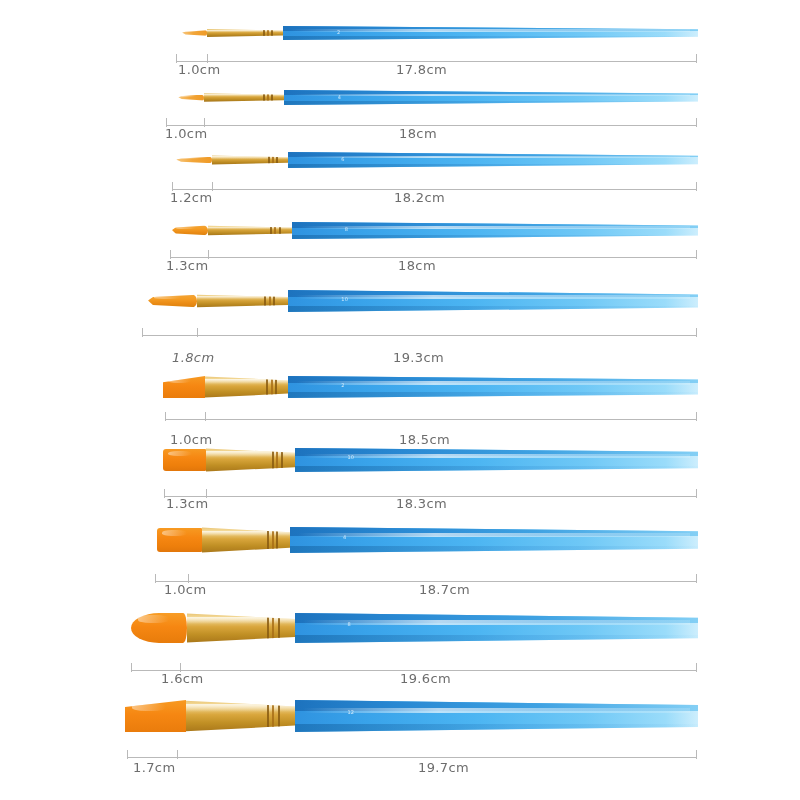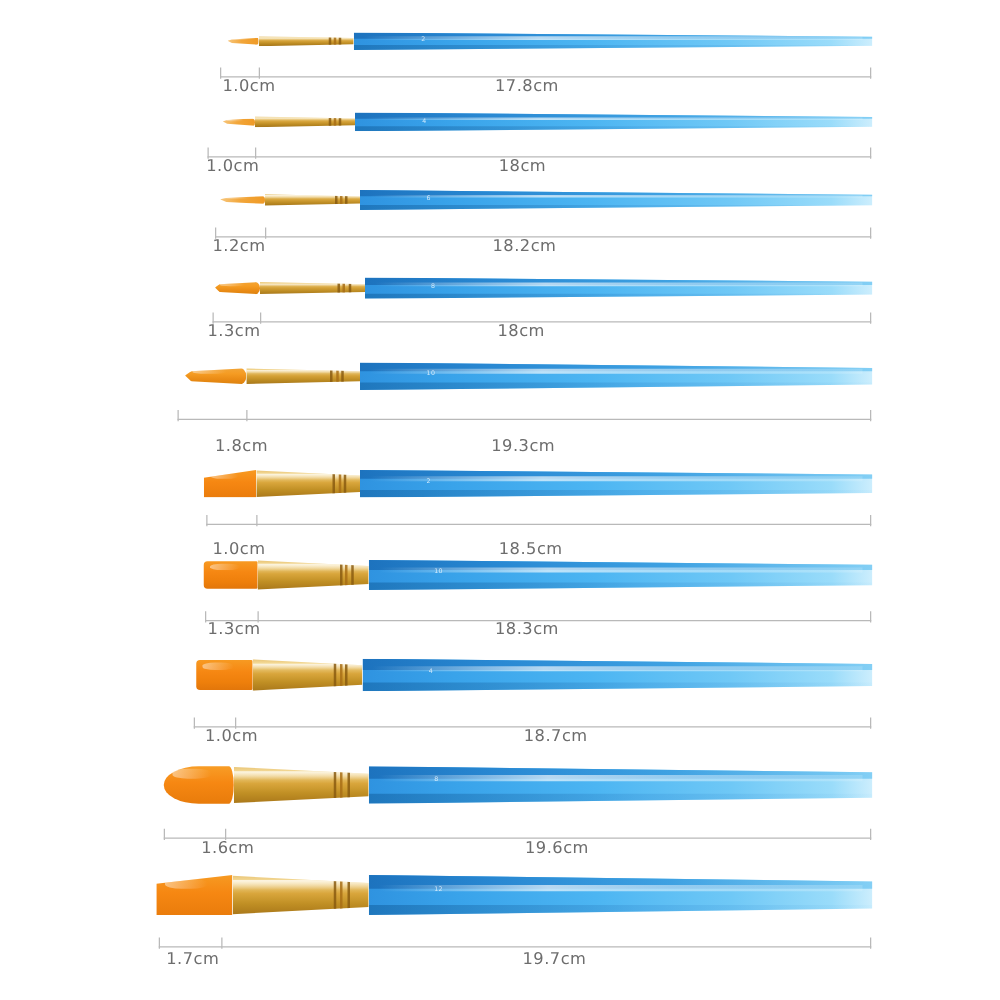--- a/index.html
+++ b/index.html
@@ -239,21 +239,21 @@
           <div class="btm"></div>
           <div class="sizemark" style="left: 53.3px; top: 6.6px;">10</div>
         </div>
       </div>
       <div class="dim" style="left: 142px; top: 40px; width: 555px;">
         <div class="line"></div>
         <div class="tick" style="left: 0px;"></div>
         <div class="tick" style="left: 55px;"></div>
         <div class="tick" style="left: 554px;"></div>
       </div>
-      <div class="lab" style="left: 172px; top: 64px;">1.8cm</div>
+      <div class="lab" style="left: 172px; top: 64px; font-style: italic;">1.8cm</div>
       <div class="lab" style="left: 393px; top: 64px;">19.3cm</div>
     </div>
     <div class="row" style="top: 372px; height: 72px;">
       <div class="brush" style="left: 163px; top: 4px; width: 535px; height: 22px;">
         <div class="bristles b-angle" style="left: 0px; width: 42px; top: 0px; height: 22px; clip-path: polygon(0% 28%, 100% 0%, 100% 100%, 0% 100%);">
           <div class="tuft-sheen"></div>
         </div>
         <div class="ferrule" style="left: 42px; width: 83px; top: 0px; height: 22px; clip-path: polygon(0% 2%, 100% 20%, 100% 80%, 0% 98%);">
           <div class="hl"></div>
           <div class="band" style="left: 61.42px;"></div>
@@ -352,21 +352,21 @@
           <div class="sizemark" style="left: 52.39px; top: 9px;">8</div>
         </div>
       </div>
       <div class="dim" style="left: 131px; top: 55px; width: 566px;">
         <div class="line"></div>
         <div class="tick" style="left: 0px;"></div>
         <div class="tick" style="left: 49px;"></div>
         <div class="tick" style="left: 565px;"></div>
       </div>
       <div class="lab" style="left: 161px; top: 65px;">1.6cm</div>
-      <div class="lab" style="left: 420px; top: 65px;">19.6cm</div>
+      <div class="lab" style="left: 400px; top: 65px;">19.6cm</div>
     </div>
     <div class="row" style="top: 694px; height: 88px;">
       <div class="brush" style="left: 125px; top: 6px; width: 573px; height: 32px;">
         <div class="bristles b-angle" style="left: 0px; width: 61px; top: 0px; height: 32px; clip-path: polygon(0% 22%, 100% 0%, 100% 100%, 0% 100%);">
           <div class="tuft-sheen"></div>
         </div>
         <div class="ferrule" style="left: 61px; width: 109px; top: 0px; height: 32px; clip-path: polygon(0% 2%, 100% 20%, 100% 80%, 0% 98%);">
           <div class="hl"></div>
           <div class="band" style="left: 80.66px;"></div>
           <div class="band l" style="left: 86.11px;"></div>

